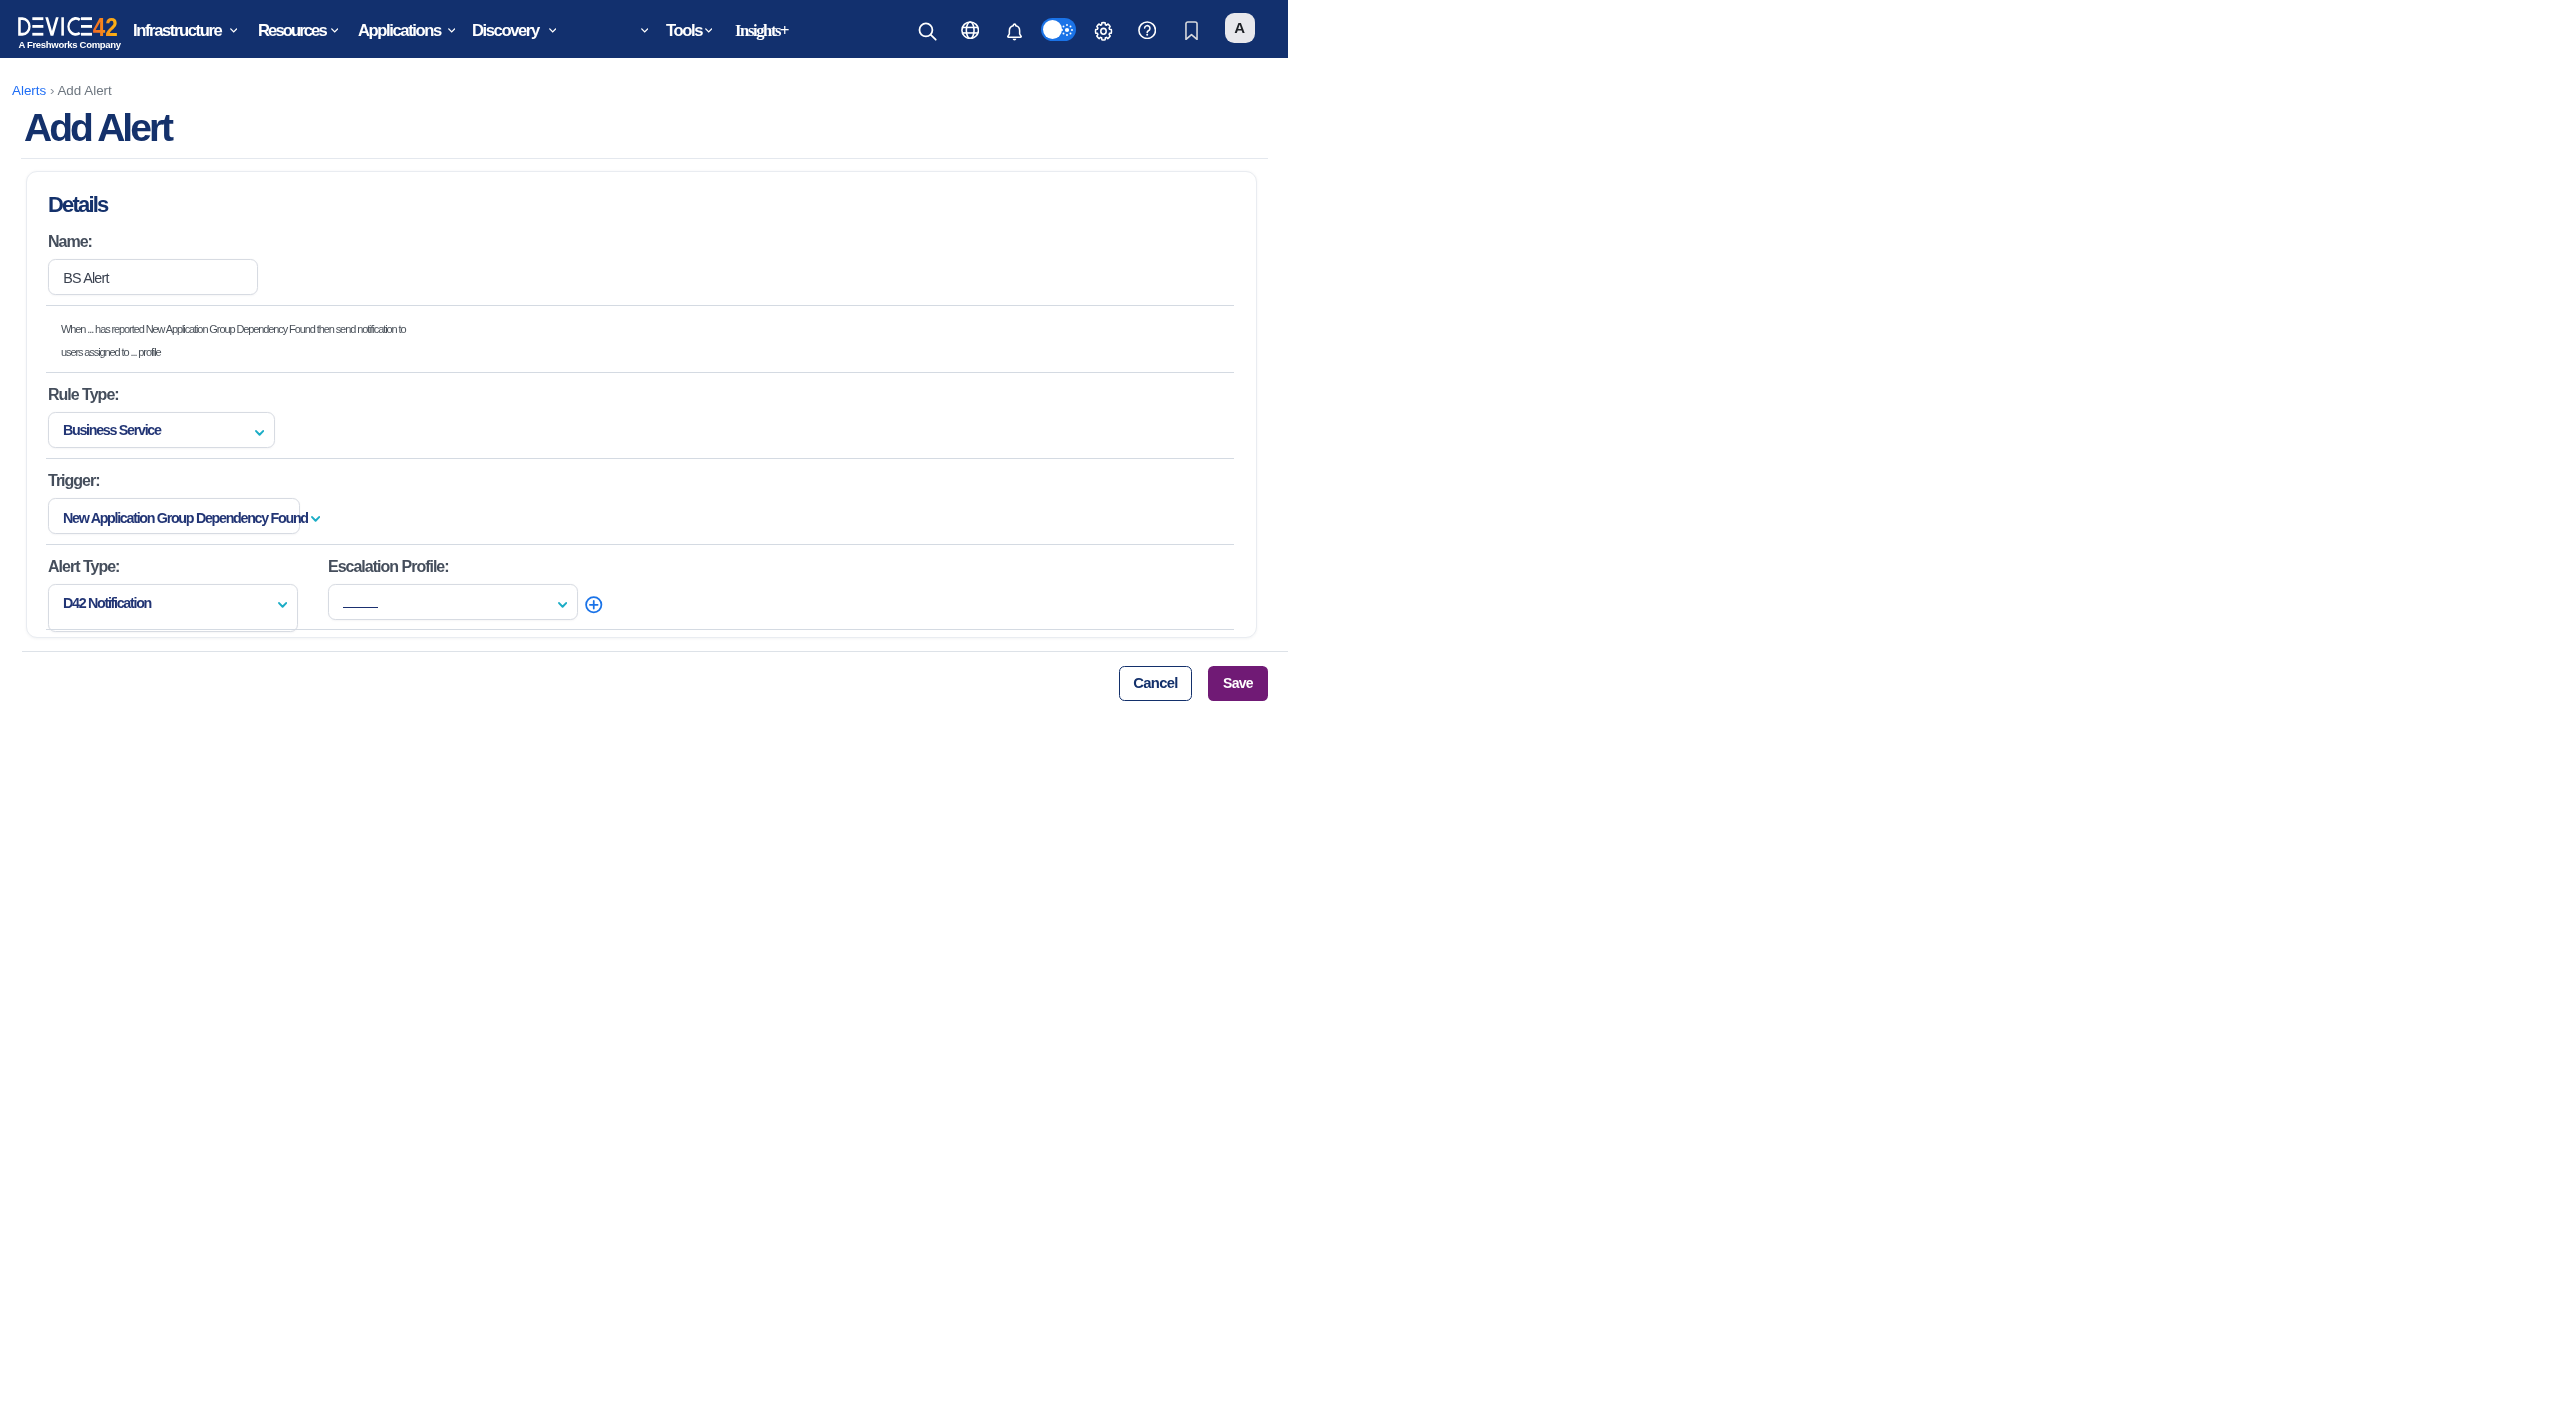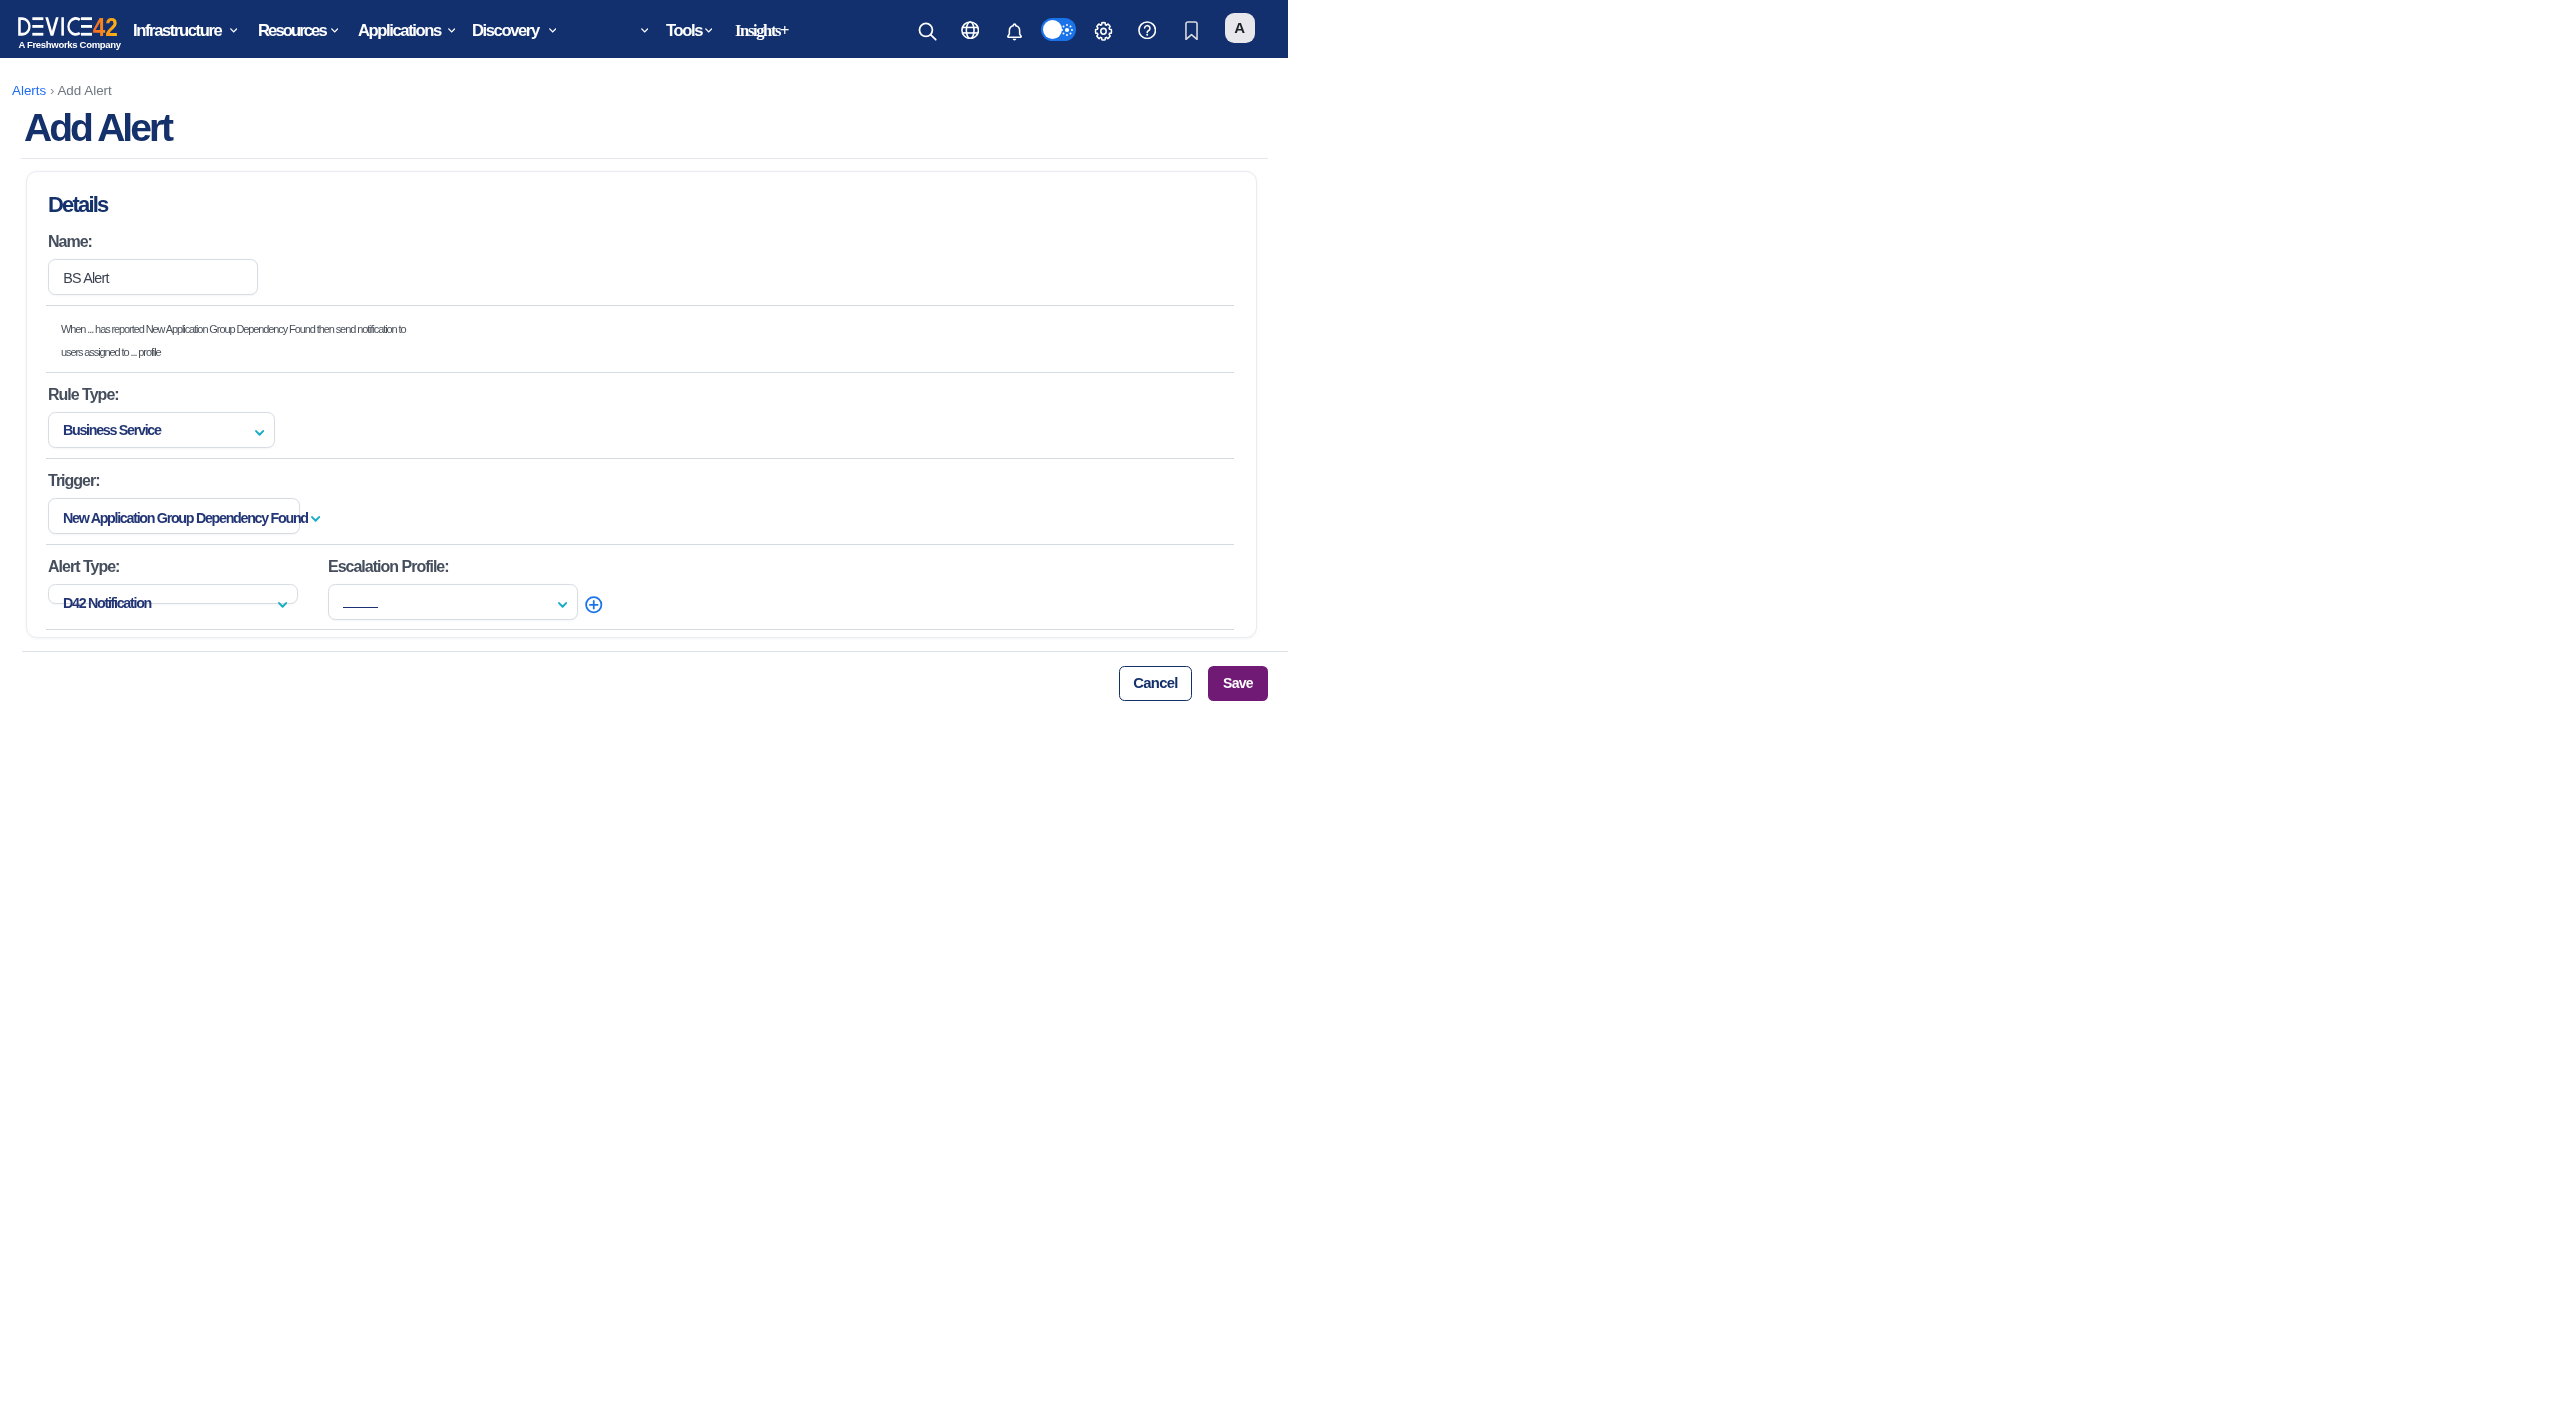--- a/index.html
+++ b/index.html
@@ -159,21 +159,21 @@
 <div class="label" style="top:472px;">Trigger:</div>
 <div class="ctl" style="left:48px; top:498px; width:252px; height:36px;">
   <span class="ctltext" style="position:absolute; left:14px; top:10.6px;">New Application Group Dependency Found</span>
   <svg class="chev" style="left:262px; top:16.6px;" viewBox="0 0 11 8">
       <path d="M1.3 1.3 l4.2 4.4 l4.2 -4.4" stroke="#1cadc6" stroke-width="2.4" fill="none" stroke-linecap="round" stroke-linejoin="round"></path>
     </svg>
 </div>
 <div class="divider" style="top:544px;"></div>
 <div class="label" style="top:558px;">Alert Type:</div>
 <div class="label" style="left:328px; top:558px;">Escalation Profile:</div>
-<div class="ctl" style="left:48px; top:584px; width:250px; height:20px;">
+<div class="ctl" style="left:48px; top:584px; width:250px; height:48px;">
   <span class="ctltext" style="position:absolute; left:14px; top:9.7px;">D42 Notification</span>
   <svg class="chev" style="right:10px; top:16.6px;" viewBox="0 0 11 8">
       <path d="M1.3 1.3 l4.2 4.4 l4.2 -4.4" stroke="#1cadc6" stroke-width="2.4" fill="none" stroke-linecap="round" stroke-linejoin="round"></path>
     </svg>
 </div>
 <div class="ctl" style="left:328px; top:584px; width:250px; height:36px;">
   <div style="position:absolute; left:14px; top:21.7px; width:35px; height:1.8px; background:#1b3070;"></div>
   <svg class="chev" style="right:10px; top:16.6px;" viewBox="0 0 11 8">
       <path d="M1.3 1.3 l4.2 4.4 l4.2 -4.4" stroke="#1cadc6" stroke-width="2.4" fill="none" stroke-linecap="round" stroke-linejoin="round"></path>
     </svg>

